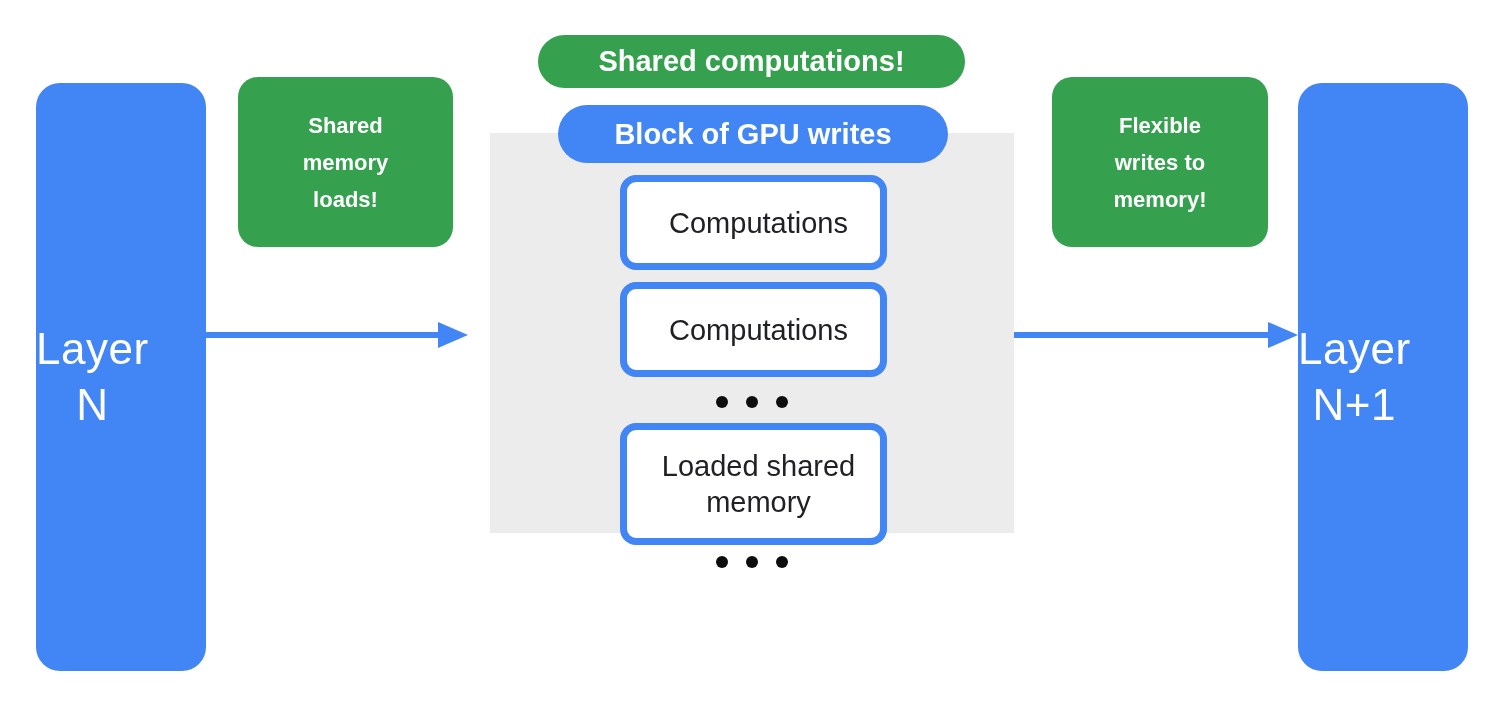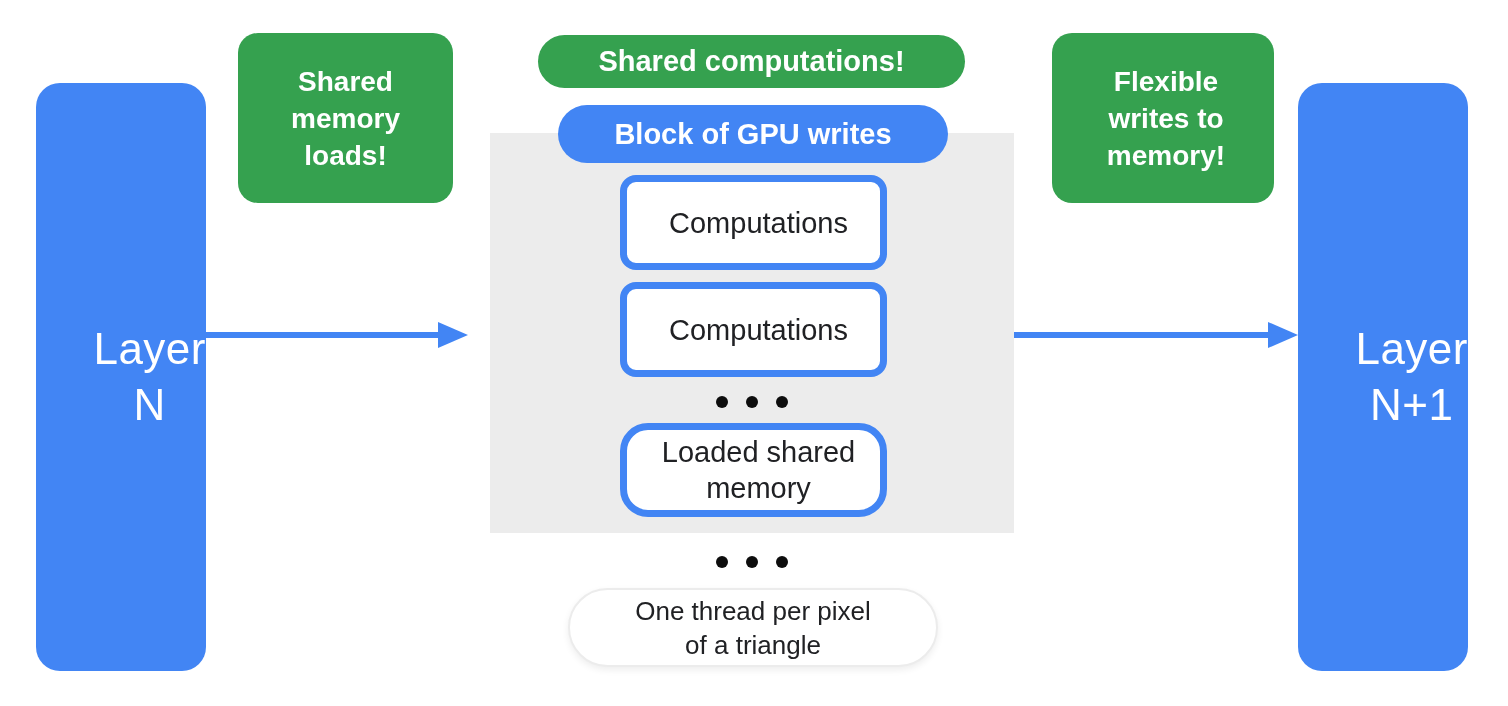--- a/index.html
+++ b/index.html
@@ -20,47 +20,48 @@
   
   .layer-box {
     position: absolute;
     top: 83px;
     width: 170px;
     height: 588px;
     background: #4285F4;
     border-radius: 24px;
     display: flex;
     align-items: center;
-    justify-content: flex-end;
+    justify-content: flex-start;
     text-align: center;
     color: #ffffff;
     font-size: 44px;
     font-weight: 500;
     line-height: 56px;
     letter-spacing: 0.5px;
   }
   .layer-left  { left: 36px; }
   .layer-right { left: 1298px; }
 
   
   .green-note {
     position: absolute;
     background: #35A14F;
     border-radius: 20px;
     display: flex;
     align-items: center;
     justify-content: center;
     text-align: center;
     color: #ffffff;
-    font-size: 28px;
+    font-size: 22px;
     font-weight: bold;
     line-height: 37px;
+    margin-top: 44px;
   }
   .green-note-left  { left: 238px;  top: 33px; width: 215px; height: 170px; }
-  .green-note-right { left: 1052px; top: 33px; width: 216px; height: 170px; padding-left: 6px; }
+  .green-note-right { left: 1052px; top: 33px; width: 216px; height: 170px; }
 
   
   .pill {
     position: absolute;
     display: flex;
     align-items: center;
     justify-content: center;
     text-align: center;
     color: #ffffff;
     font-weight: bold;
@@ -98,21 +99,21 @@
     justify-content: center;
     text-align: center;
     color: #202124;
     font-size: 29px;
     line-height: 36px;
     z-index: 2;
     padding-left: 10px;
   }
   .thread-box-1 { top: 175px; height: 95px; }
   .thread-box-2 { top: 282px; height: 95px; }
-  .thread-box-3 { top: 423px; height: 94px; border-radius: 28px; }
+  .thread-box-3 { top: 423px; height: 122px; }
 
   
   .dots {
     position: absolute;
     left: 716px;
     width: 72px;
     display: flex;
     justify-content: space-between;
     z-index: 2;
   }
@@ -205,24 +206,20 @@
     <span class="ml">Loaded shared
 memory</span>
   </div>
 
   <div class="dots dots-below">
     <div class="dot"></div>
     <div class="dot"></div>
     <div class="dot"></div>
   </div>
 
-  <div class="footnote-pill">
-    <span class="ml">One thread per pixel
-of a triangle</span>
-  </div>
 
   <div class="green-note green-note-right">
     <span class="ml">Flexible
 writes to
 memory!</span>
   </div>
 
   <div class="layer-box layer-right">
     <span class="ml">Layer
 N+1</span>

